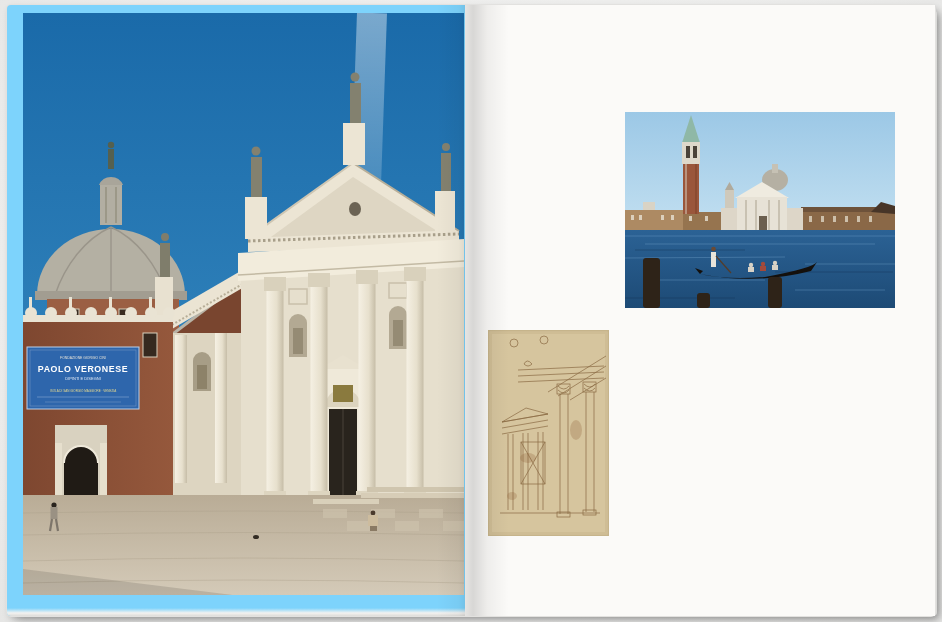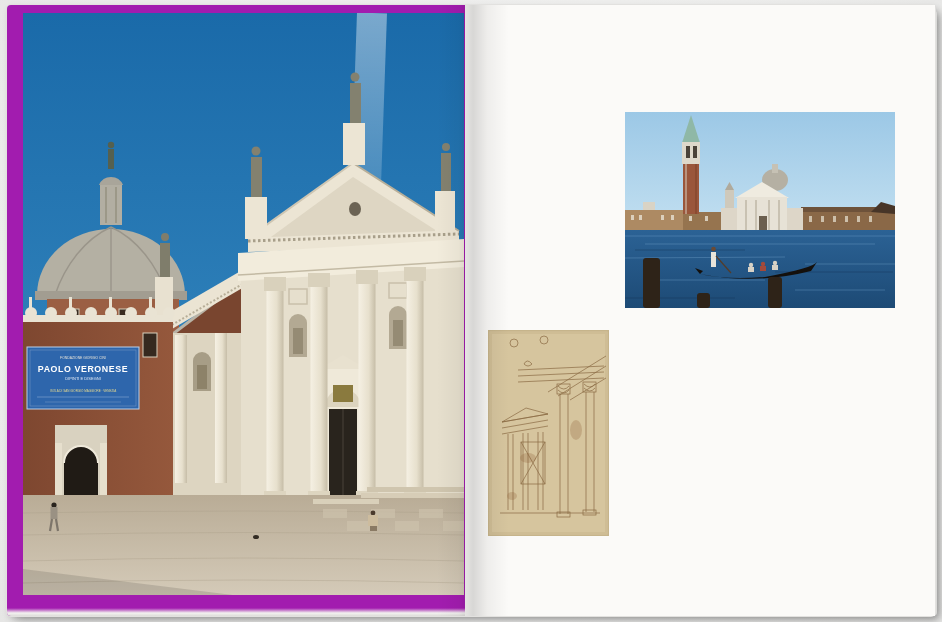--- a/index.html
+++ b/index.html
@@ -8,21 +8,21 @@
     background:radial-gradient(ellipse at 50% 45%, #f4f4f3 0%, #ececeb 70%, #e6e6e5 100%);
     font-family:"Liberation Sans", sans-serif;
   }
   .book-under{
     position:absolute;left:13px;top:10px;width:924px;height:606px;
     background:#f3f3f1;border-radius:4px;
     box-shadow:3px 3px 9px rgba(0,0,0,.28);
   }
   .book{
     position:absolute;left:7px;top:5px;width:928px;height:611px;
-    background:#a21caf;border-radius:4px;
+    background:#7dd3fc;border-radius:4px;
     box-shadow:0 0 0 1px #e2e1df, 2px 3px 7px rgba(0,0,0,.18);
   }
   .stack-left{
     position:absolute;left:0;top:0;bottom:0;width:16px;border-radius:4px 0 0 4px;
     background:linear-gradient(to right,#e6e5e2 0px,#f8f7f5 2px,#fbfbfa 4px,#ececе8 0,#efeeea 6px,#fcfcfb 9px,#f1f0ec 10px,#fdfdfc 14px);
   }
   .stack-bottom{
     position:absolute;left:0;right:0;bottom:0;height:8px;border-radius:0 0 4px 4px;
     background:linear-gradient(to top,#dddcd9 0px,#f3f2f0 3px,rgba(255,255,255,0) 8px);
   }

